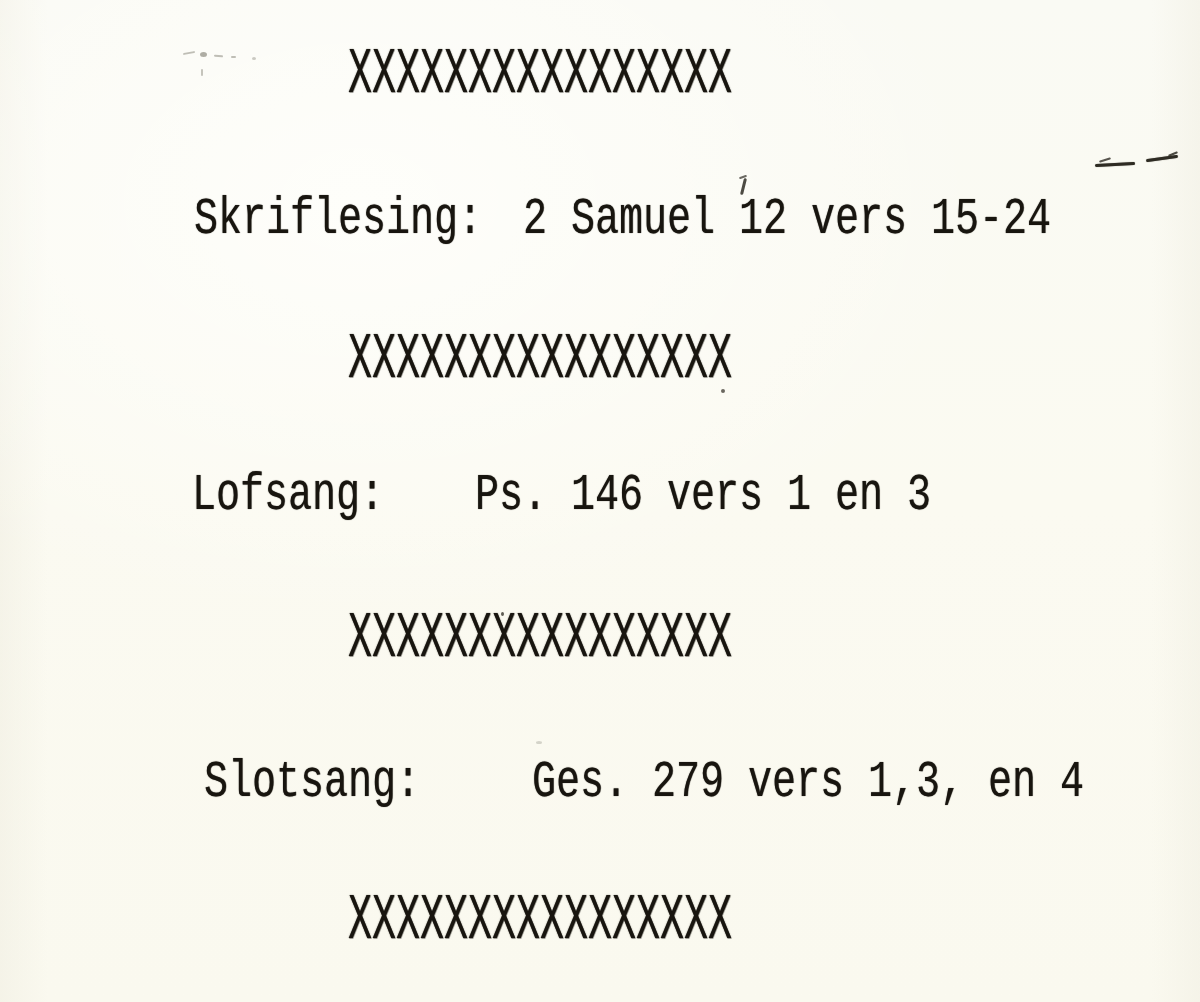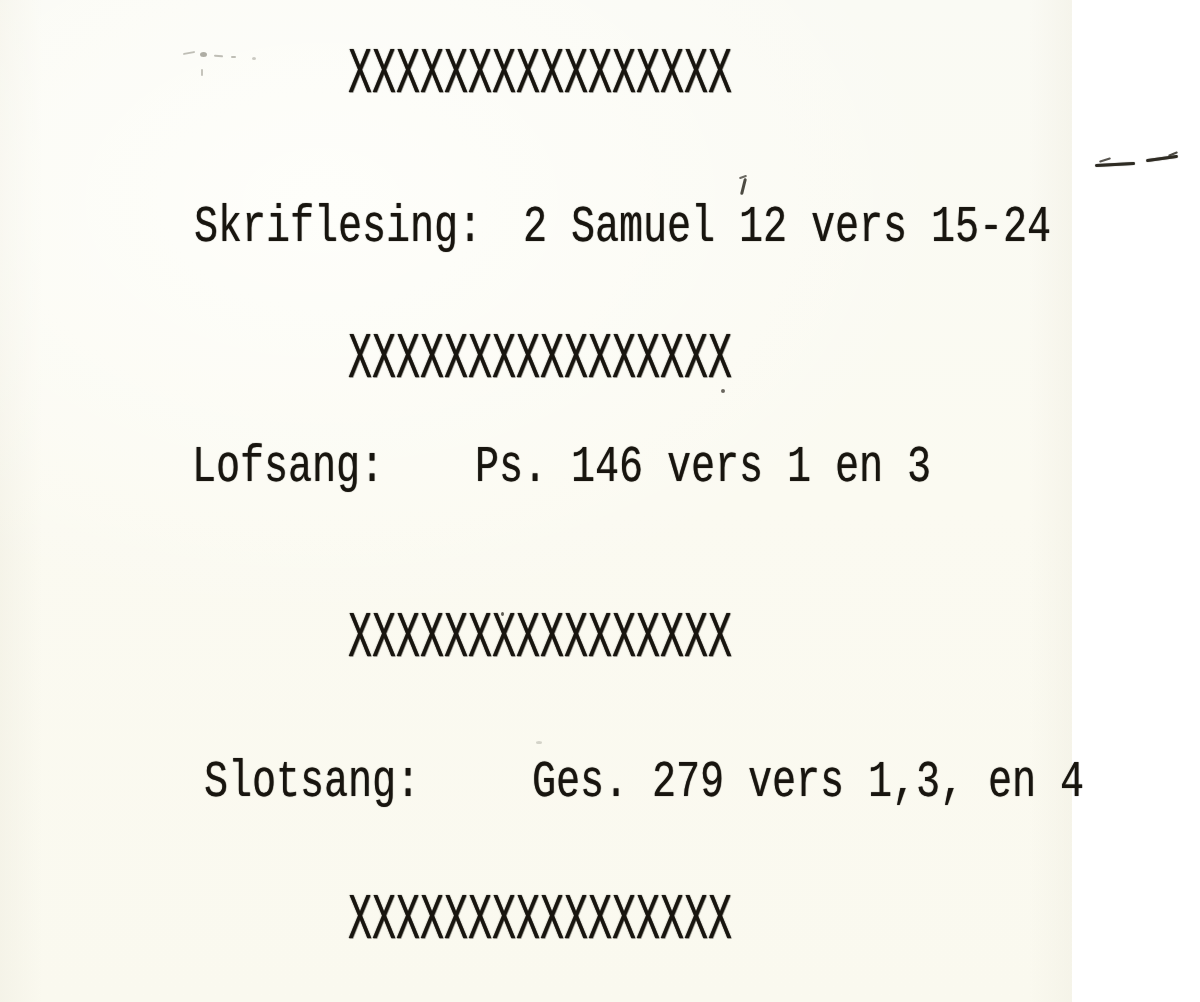--- a/index.html
+++ b/index.html
@@ -3,21 +3,21 @@
 <meta charset="utf-8">
 <style>
   html, body {
     margin: 0; padding: 0;
     width: 1200px; height: 1002px;
     overflow: hidden;
     background: #ffffff;
   }
   #scan-page {
     position: relative;
-    width: 1072px; height: 1002px;
+    width: 1200px; height: 1002px;
     background:
       radial-gradient(ellipse 900px 600px at 30% 20%, rgba(255,255,252,0.8), rgba(255,255,252,0) 70%),
       linear-gradient(to right, rgba(240,238,226,0.55) 0%, rgba(252,251,243,0) 4%, rgba(252,251,243,0) 96%, rgba(240,238,226,0.5) 100%),
       linear-gradient(to bottom, rgba(250,250,244,1) 0%, rgba(251,250,241,1) 50%, rgba(250,249,239,1) 100%),
       #fbfaf1;
     font-family: "Liberation Mono", "DejaVu Sans Mono", monospace;
     color: #18150f;
   }
   .typeline {
     position: absolute;
@@ -50,28 +50,28 @@
   .dot  { background: #3a362d; border-radius: 50%; }
   .pencil { background: #8d8b80; border-radius: 2px; opacity: 0.55; }
 </style>
 </head>
 <body>
 
 <div id="scan-page">
 
   <div class="typeline sep-row" style="top:56px;">XXXXXXXXXXXXXXXX</div>
 
-  <div class="typeline entry-row" style="top:208px; left:0;">
+  <div class="typeline entry-row" style="top:200px; left:0;">
     <span class="entry-label" style="left:194px;">Skriflesing:</span>
     <span class="entry-value" style="left:523px;">2 Samuel 12 vers 15-24</span>
   </div>
 
   <div class="typeline sep-row" style="top:341px;">XXXXXXXXXXXXXXXX</div>
 
-  <div class="typeline entry-row" style="top:448px; left:0;font-family:Liberation Mono, monospace;">
+  <div class="typeline entry-row" style="top:476px; left:0;font-family:Liberation Mono, monospace;">
     <span class="entry-label" style="left:192px;">Lofsang:</span>
     <span class="entry-value" style="left:475px;">Ps. 146 vers 1 en 3</span>
   </div>
 
   <div class="typeline sep-row" style="top:620px;">XXXXXXXXXXXXXXXX</div>
 
   <div class="typeline entry-row" style="top:763px; left:14px;">
     <span class="entry-label" style="left:190px;">Slotsang:</span>
     <span class="entry-value" style="left:518px;">Ges. 279 vers 1,3, en 4</span>
   </div>

